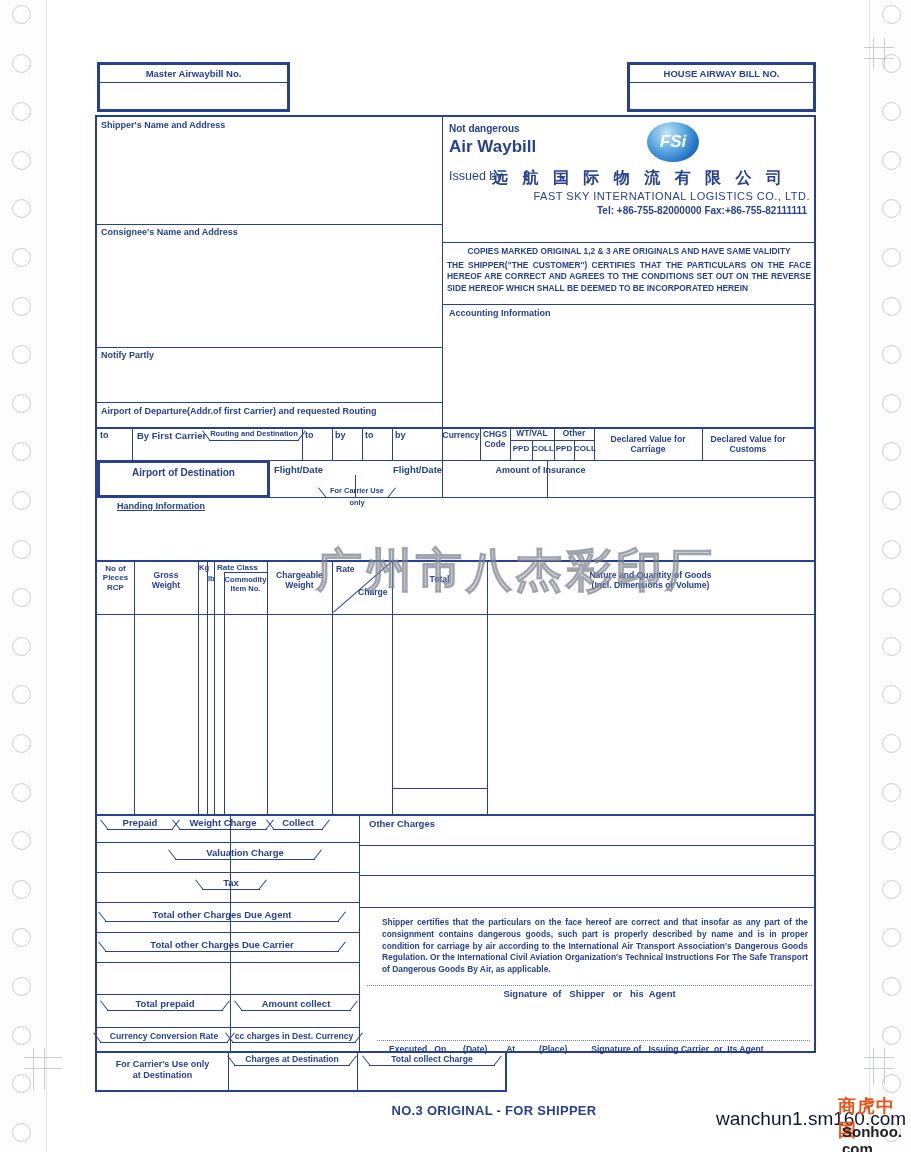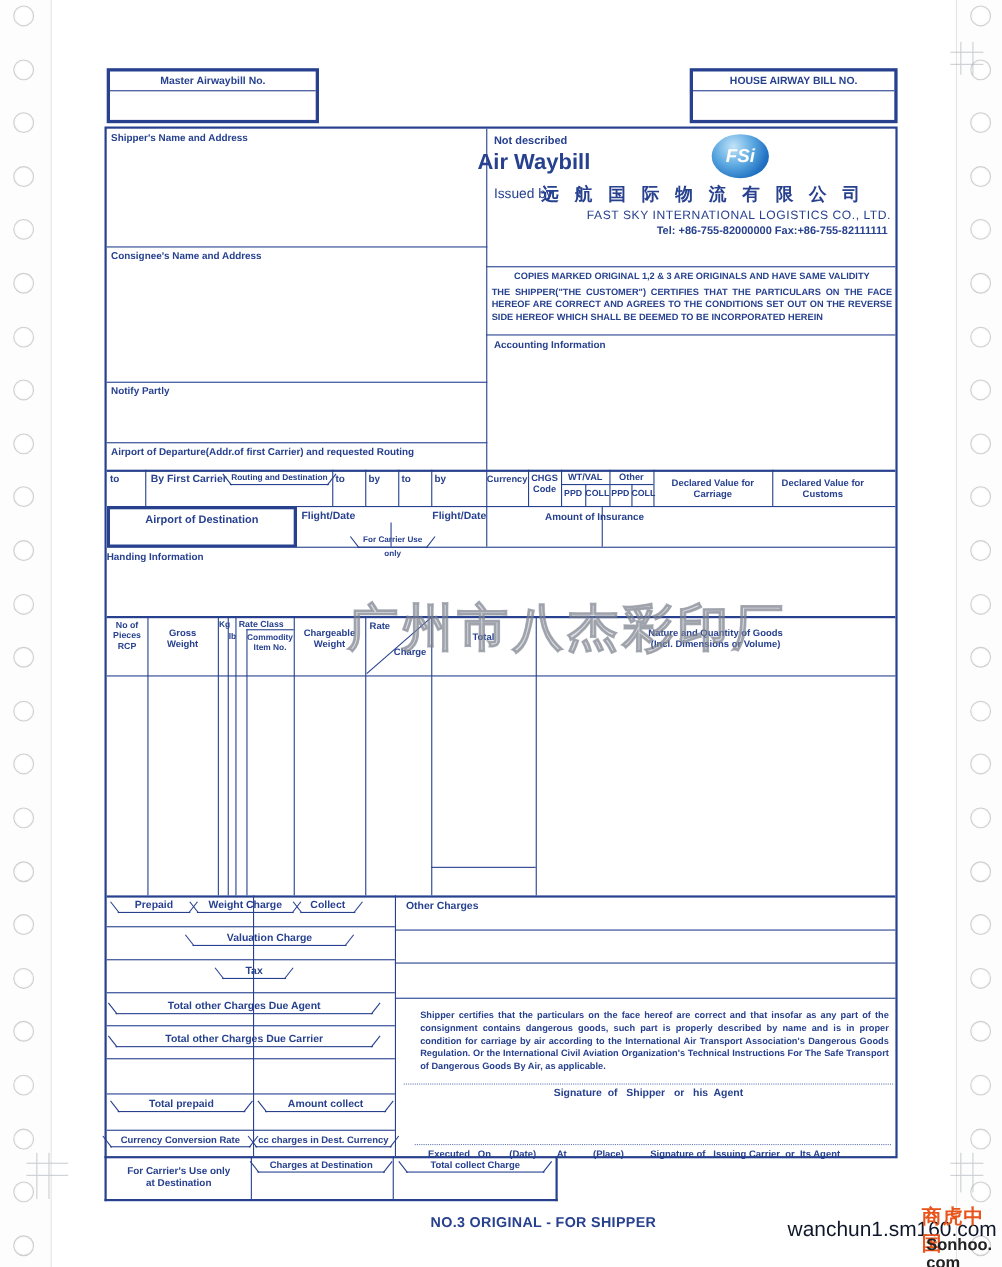--- a/index.html
+++ b/index.html
@@ -121,22 +121,22 @@
     <div class="h" style="top:230px;left:0;width:346px;"></div>
     <div class="h" style="top:285px;left:0;width:346px;"></div>
     <div class="h" style="top:125px;left:345px;width:372px;"></div>
     <div class="h" style="top:187px;left:345px;width:372px;"></div>
 
     <div class="lbl" style="left:4px;top:3px;">Shipper's Name and Address</div>
     <div class="lbl" style="left:4px;top:110px;">Consignee's Name and Address</div>
     <div class="lbl" style="left:4px;top:233px;">Notify Partly</div>
     <div class="lbl" style="left:4px;top:289px;">Airport  of  Departure(Addr.of first Carrier)  and requested  Routing</div>
 
-    <div class="lbl" style="left:352px;top:6px;font-size:10px;">Not  described</div>
-    <div class="lbl" style="left:337px;top:20px;font-size:20px;">Air  Waybill</div>
+    <div class="lbl" style="left:352px;top:6px;font-size:10px;">Not  dangerous</div>
+    <div class="lbl" style="left:352px;top:20px;font-size:17px;">Air  Waybill</div>
     <div class="lbl" style="left:352px;top:52px;font-size:12.5px;font-weight:normal;">Issued by</div>
     <div class="logo" style="left:550px;top:5px;">
         <span>FSi</span>
       </div>
     <div class="lbl" style="left:395px;top:52px;width:318px;font-size:16px;letter-spacing:5px;">远 航 国 际 物 流 有 限 公 司</div>
     <div class="lbl" style="left:395px;top:73px;width:318px;text-align:right;font-size:11px;font-weight:normal;letter-spacing:.5px;">FAST  SKY INTERNATIONAL  LOGISTICS  CO., LTD.</div>
     <div class="lbl" style="left:395px;top:88px;width:315px;text-align:right;font-size:10px;">Tel: +86-755-82000000      Fax:+86-755-82111111</div>
 
     <div class="lbl ctr" style="left:349px;top:130px;width:366px;font-size:8.4px;">COPIES MARKED ORIGINAL 1,2 &amp; 3 ARE ORIGINALS AND HAVE SAME VALIDITY</div>
     <div class="lbl" style="left:350px;top:143px;width:364px;font-size:8.4px;text-align:justify;line-height:1.35;">THE  SHIPPER("THE  CUSTOMER")  CERTIFIES  THAT   THE  PARTICULARS  ON   THE  FACE HEREOF  ARE  CORRECT  AND    AGREES  TO  THE  CONDITIONS  SET  OUT  ON  THE REVERSE  SIDE  HEREOF  WHICH  SHALL  BE  DEEMED  TO  BE  INCORPORATED  HEREIN</div>
@@ -183,21 +183,21 @@
     <div class="box3" style="left:0;top:343px;width:173px;height:38px;">
       <div class="lbl ctr" style="left:0;right:0;top:4px;font-size:10px;">Airport of Destination</div>
     </div>
     <div class="lbl" style="left:177px;top:347px;font-size:9.5px;">Flight/Date</div>
     <div class="flag" style="left:228px;top:344px;width:64px;font-size:7.4px;margin-top:24px;">For Carrier Use only</div>
     <div class="v" style="left:258px;top:358px;height:22px;"></div>
     <div class="lbl" style="left:296px;top:347px;font-size:9.5px;">Flight/Date</div>
     <div class="lbl ctr" style="left:345px;top:348px;width:105px;font-size:9px;padding-left:46px;">Amount of  Insurance</div>
     <div class="v" style="left:450px;top:343px;height:37px;"></div>
 
-    <div class="lbl" style="left:0;top:384px;">Handing  Information</div>
+    <div class="lbl" style="left:20px;top:384px;text-decoration:underline;">Handing  Information</div>
 
     <div class="h h2" style="top:443px;left:0;width:717px;"></div>
     <div class="h" style="top:497px;left:0;width:717px;"></div>
     <div class="h h2" style="top:697px;left:0;width:717px;"></div>
     <div class="v" style="left:37px;top:443px;height:254px;"></div>
     <div class="v" style="left:101px;top:443px;height:254px;"></div>
     <div class="v" style="left:110px;top:443px;height:254px;"></div>
     <div class="v" style="left:117px;top:443px;height:254px;"></div>
     <div class="v" style="left:127px;top:455px;height:242px;"></div>
     <div class="v" style="left:170px;top:443px;height:254px;"></div>

